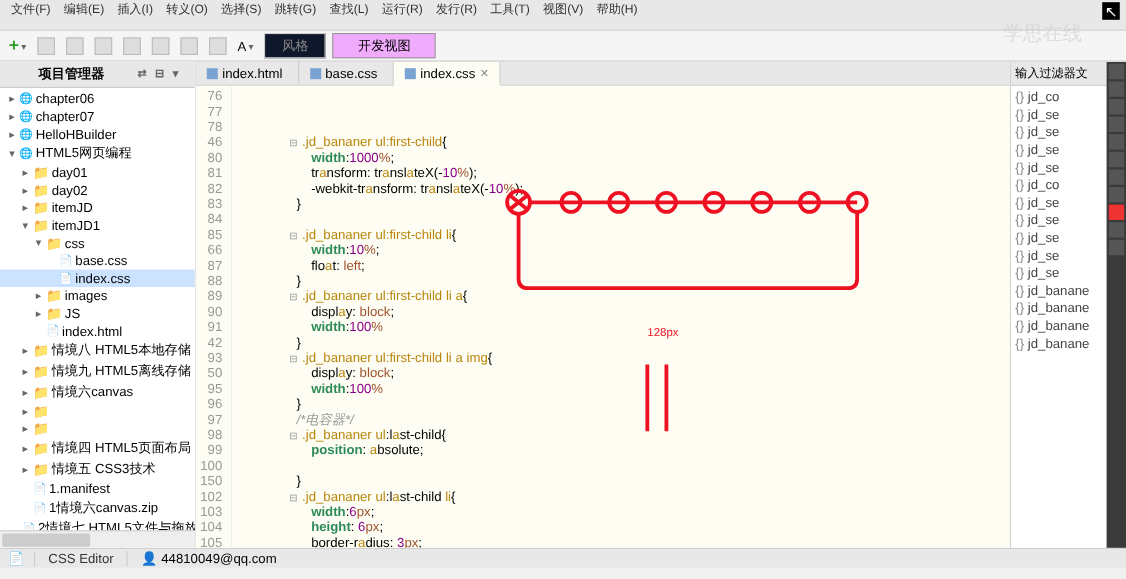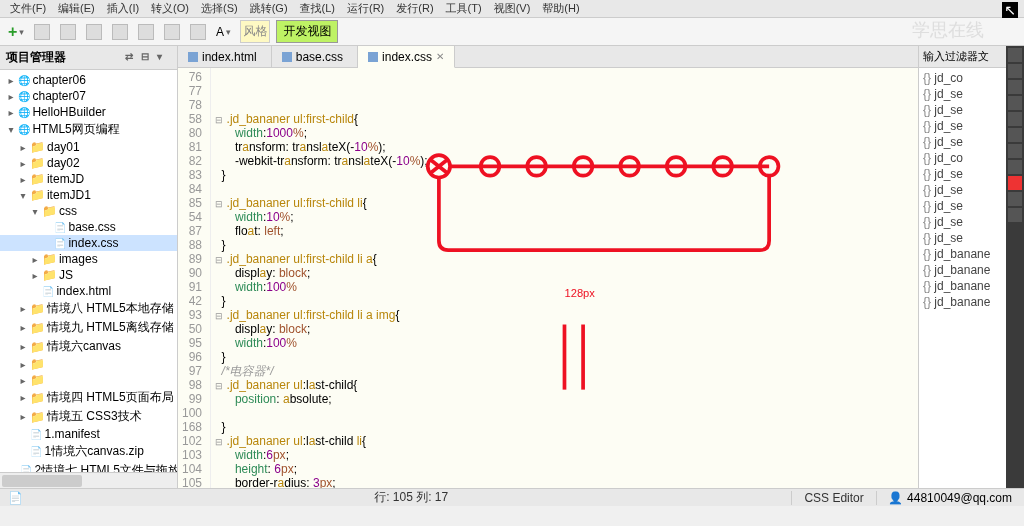--- a/index.html
+++ b/index.html
@@ -1,59 +1,59 @@
 <!DOCTYPE html>
 <html><head>
 <meta charset="utf-8">
 <style>
 * { margin: 0; padding: 0; box-sizing: border-box; font-family: "Microsoft YaHei", Arial, sans-serif; font-size: 12px; }
 body { background: #f0f0f0; width: 1024px; height: 526px; overflow: hidden; position: relative; }
 
-.menubar { background: #e8e8e8; height: 18px; display: flex; padding: 0 4px; border-bottom: 1px solid #ccc; }
+.menubar { background: #e8e8e8; height: 28px; display: flex; padding: 0 4px; border-bottom: 1px solid #ccc; }
 .menubar span { padding: 1px 6px; color: #333; font-size: 11px; cursor: pointer; }
 
 .toolbar { background: #f5f5f5; height: 28px; display: flex; align-items: center; padding: 0 4px; border-bottom: 1px solid #ccc; gap: 2px; }
 .tool-btn { padding: 2px 4px; cursor: pointer; display: inline-flex; align-items: center; }
 .new-btn { color: #2a9d2a; font-size: 16px; font-weight: bold; }
 .chevron { font-size: 9px; color: #666; margin-left: 2px; }
 .tool-icon { width: 16px; height: 16px; display: inline-block; background: #ddd; border: 1px solid #bbb; }
 .search-box { margin-left: auto; border: 1px solid #ccc; background: #fff; padding: 2px 6px; width: 180px; height: 20px; color: #999; font-size: 11px; }
-.smart-btn { background: #fef9c3; color: #888; padding: 2px 2px; border: 1px solid #ccc; margin-left: 4px; }
-.dev-btn { background: #bef264; border: 1px solid #999; padding: 2px 6px; margin-left: 4px; }
+.smart-btn { background: #0f172a; color: #888; padding: 2px 15px; border: 1px solid #ccc; margin-left: 4px; }
+.dev-btn { background: #f0abfc; border: 1px solid #999; padding: 2px 22px; margin-left: 4px; }
 .watermark { position: absolute; right: 40px; top: 18px; color: rgba(200,200,200,0.5); font-size: 18px; z-index: 100; }
 
 .main { display: flex; height: 442px; }
 
 .sidebar { width: 178px; background: #fff; border-right: 1px solid #ccc; display: flex; flex-direction: column; }
 .panel-header { background: #e8e8e8; padding: 3px 6px; border-bottom: 1px solid #ccc; display: flex; align-items: center; font-weight: bold; }
-.panel-header span:first-child { flex: 1; }
+.panel-header span:first-child { flex: 1; margin-left: 29px; }
 .panel-icons { display: flex; gap: 2px; }
 .panel-icons span { width: 14px; height: 14px; font-size: 10px; color: #666; cursor: pointer; }
 .tree { flex: 1; overflow-y: auto; padding: 2px 0; background: #fff; }
 .tree-item { padding: 1px 0 1px 6px; white-space: nowrap; cursor: pointer; display: flex; align-items: center; }
 .tree-item.selected { background: #cce3ff; }
 .tw { display: inline-block; width: 10px; text-align: center; color: #666; font-size: 10px; }
 .folder-icon { color: #d4a843; margin: 0 2px; }
 .file-icon { color: #8aa5c4; margin: 0 2px; font-size: 10px; }
 .indent1 { padding-left: 18px; } .indent2 { padding-left: 30px; } .indent3 { padding-left: 42px; }
 
 .editor-area { flex: 1; display: flex; flex-direction: column; background: #fdfdf4; }
 .tabs { background: #e8e8e8; height: 22px; display: flex; border-bottom: 1px solid #ccc; }
 .tab { padding: 3px 10px; border-right: 1px solid #ccc; cursor: pointer; display: flex; align-items: center; gap: 4px; font-size: 11px; }
 .tab.active { background: #fdfdf4; border-bottom: 1px solid #fdfdf4; margin-bottom: -1px; }
 .tab-icon { width: 10px; height: 10px; background: #7aa3d4; display: inline-block; }
 .tab-close { color: #888; font-size: 10px; }
 
-.code { flex: 1; display: flex; overflow: hidden; background: #fdfdf4; font-family: Consolas, monospace; position: relative; }
+.code { flex: 1; display: flex; overflow: hidden; background: #fdfdf4; font-family: Consolas, monospace; position: relative; gap: 48px; }
 .gutter { background: #fdfdf4; color: #999; text-align: right; padding: 2px 8px 2px 4px; font-size: 12px; line-height: 14px; user-select: none; border-right: 1px solid #eee; }
 .gutter div { height: 14px; }
 .code-content { flex: 1; padding: 2px 4px; font-size: 12px; line-height: 14px; white-space: pre; position: relative; }
 .code-line { height: 14px; }
 .fold { color: #999; font-size: 9px; margin-right: 4px; }
-.sel { color: #b8860b; margin-top: 16px; } .prop { color: #2e8b57; } .val { color: #a0522d; } .num { color: #8b008b; } .comment { color: #999; font-style: italic; }
+.sel { color: #b8860b; margin-top: 16px; } .prop { color: #2e8b57; font-weight: bold; } .val { color: #a0522d; } .num { color: #8b008b; } .comment { color: #999; font-style: italic; }
 
 .annotation-layer { position: absolute; top: 0; left: 0; right: 0; bottom: 0; pointer-events: none; }
 .anno { position: absolute; stroke: #e12; stroke-width: 4; fill: none; }
 
 .outline { width: 88px; background: #fff; border-left: 1px solid #ccc; display: flex; flex-direction: column; }
 .outline-header { background: #e8e8e8; padding: 3px 4px; font-size: 11px; border-bottom: 1px solid #ccc; white-space: nowrap; overflow: hidden; }
 .outline-body { flex: 1; overflow: hidden; font-size: 11px; padding: 2px; }
 .outline-item { padding: 1px 2px; white-space: nowrap; color: #444; }
 .outline-item::before { content: "{} "; color: #888; }
 
@@ -276,43 +276,43 @@
           <span class="tab-icon"></span>
           <span>index.css</span>
           <span class="tab-close">✕</span>
         </div>
       </div>
     <div class="code">
       <div class="gutter" id="gutter">
           <div>76</div>
           <div>77</div>
           <div>78</div>
-          <div>58</div>
+          <div>46</div>
           <div>80</div>
           <div>81</div>
           <div>82</div>
           <div>83</div>
           <div>84</div>
           <div>85</div>
-          <div>54</div>
+          <div>66</div>
           <div>87</div>
           <div>88</div>
           <div>89</div>
           <div>90</div>
           <div>91</div>
           <div>42</div>
           <div>93</div>
           <div>50</div>
           <div>95</div>
           <div>96</div>
           <div>97</div>
           <div>98</div>
           <div>99</div>
           <div>100</div>
-          <div>168</div>
+          <div>150</div>
           <div>102</div>
           <div>103</div>
           <div>104</div>
           <div>105</div>
         </div>
       <div class="code-content" id="codebody">
         <svg class="annotation-layer" viewBox="0 0 760 420" style="width:100%;height:100%">
           <circle class="anno" cx="245" cy="90" r="12"></circle>
           <path class="anno" d="M235 82 L255 98 M255 82 L235 98"></path>
           <line class="anno" x1="258" y1="90" x2="600" y2="90"></line>
@@ -363,16 +363,15 @@
     <div class="rt-btn"></div>
     <div class="rt-btn"></div>
     <div class="rt-btn red"></div>
     <div class="rt-btn"></div>
     <div class="rt-btn"></div>
   </div>
 </div>
 
 <div class="statusbar">
   <span class="status-left">📄</span>
-  <span class="status-center">行: 105 列: 17</span>
   <span class="status-seg">CSS Editor</span>
   <span class="status-seg status-right">👤 <span>44810049@qq.com</span></span>
 </div>
 
 </body></html>

